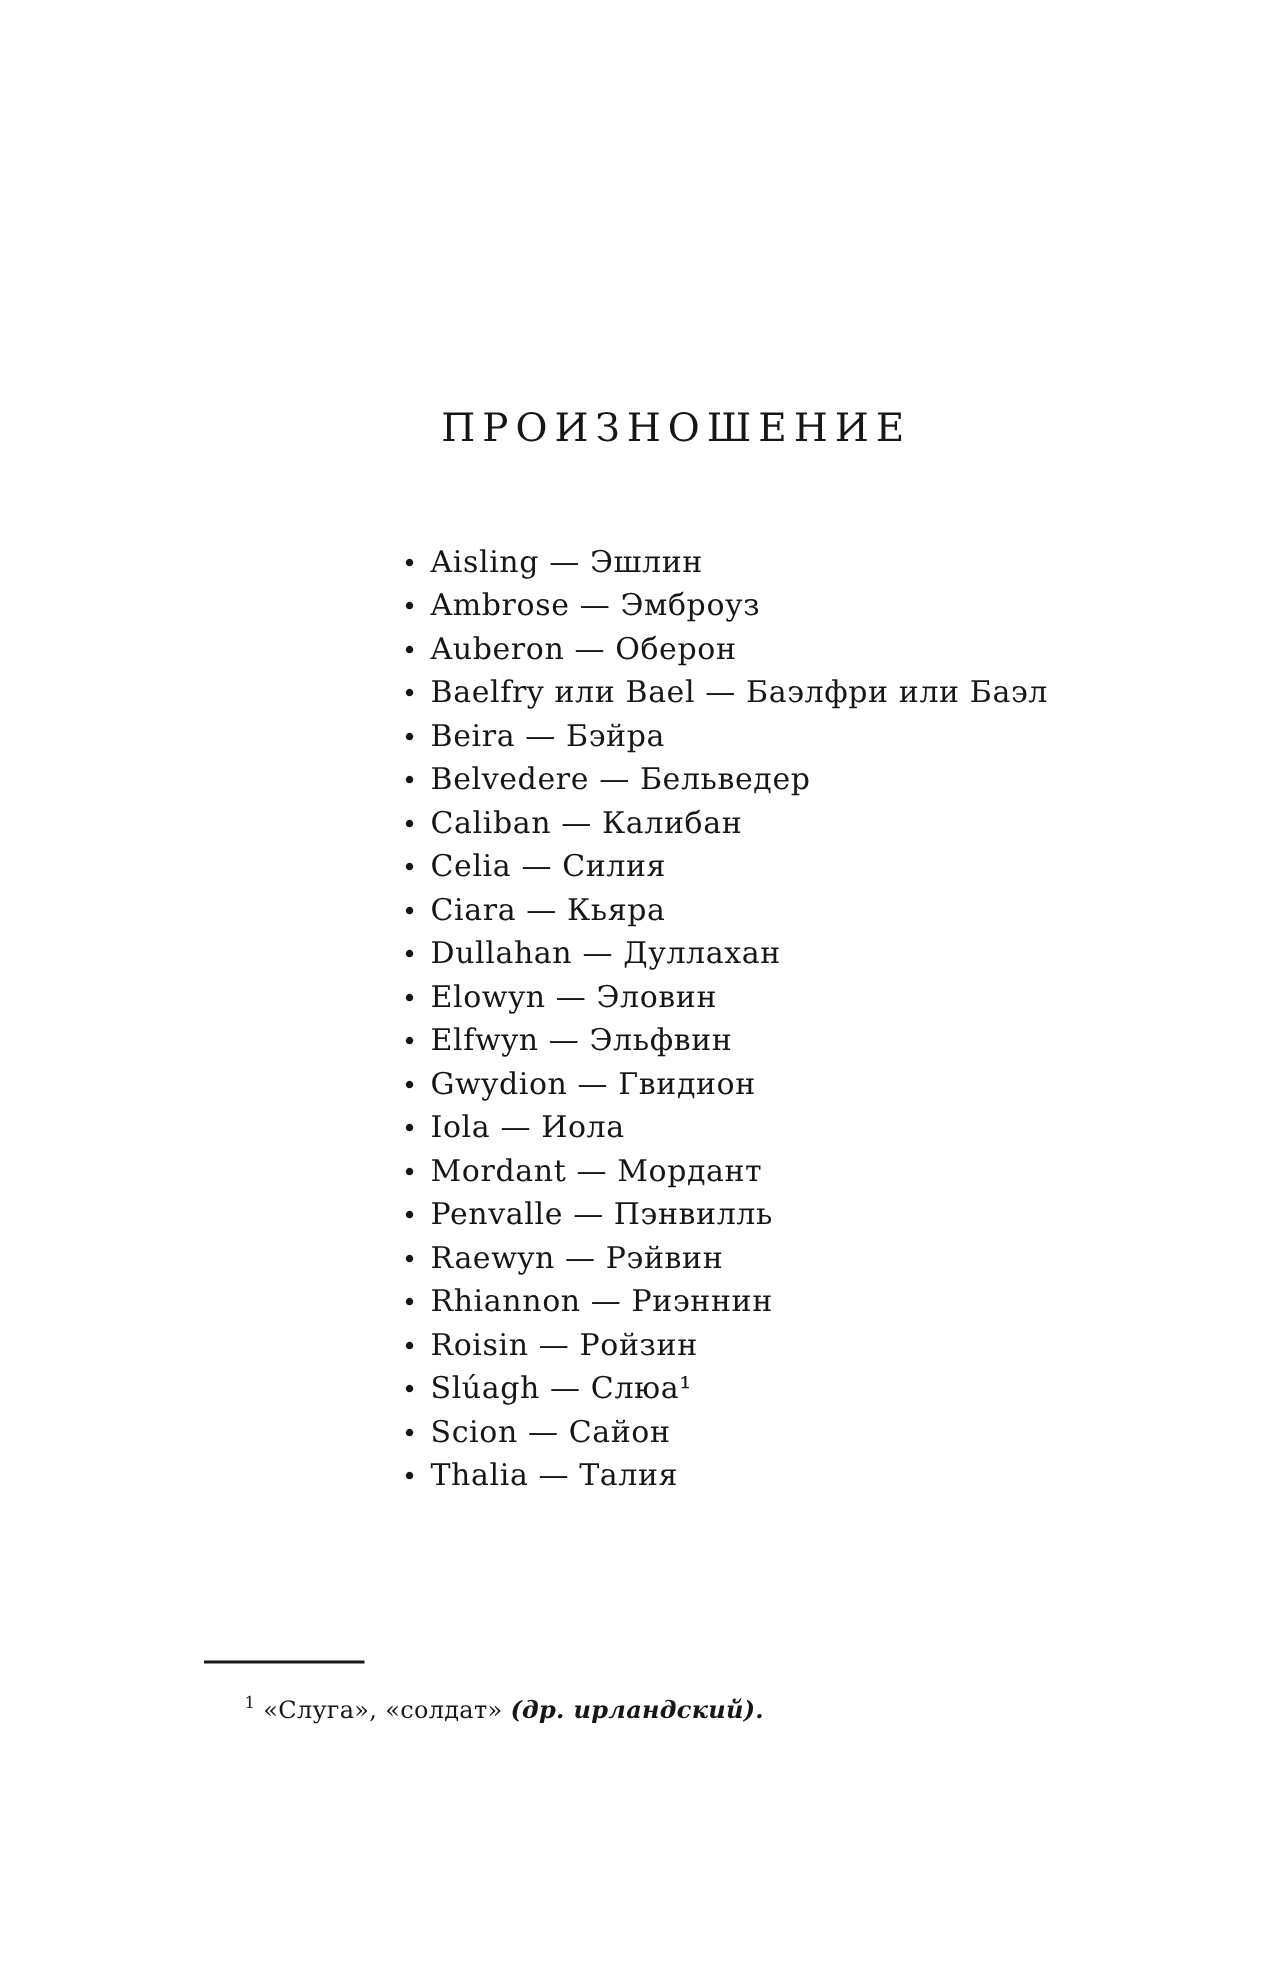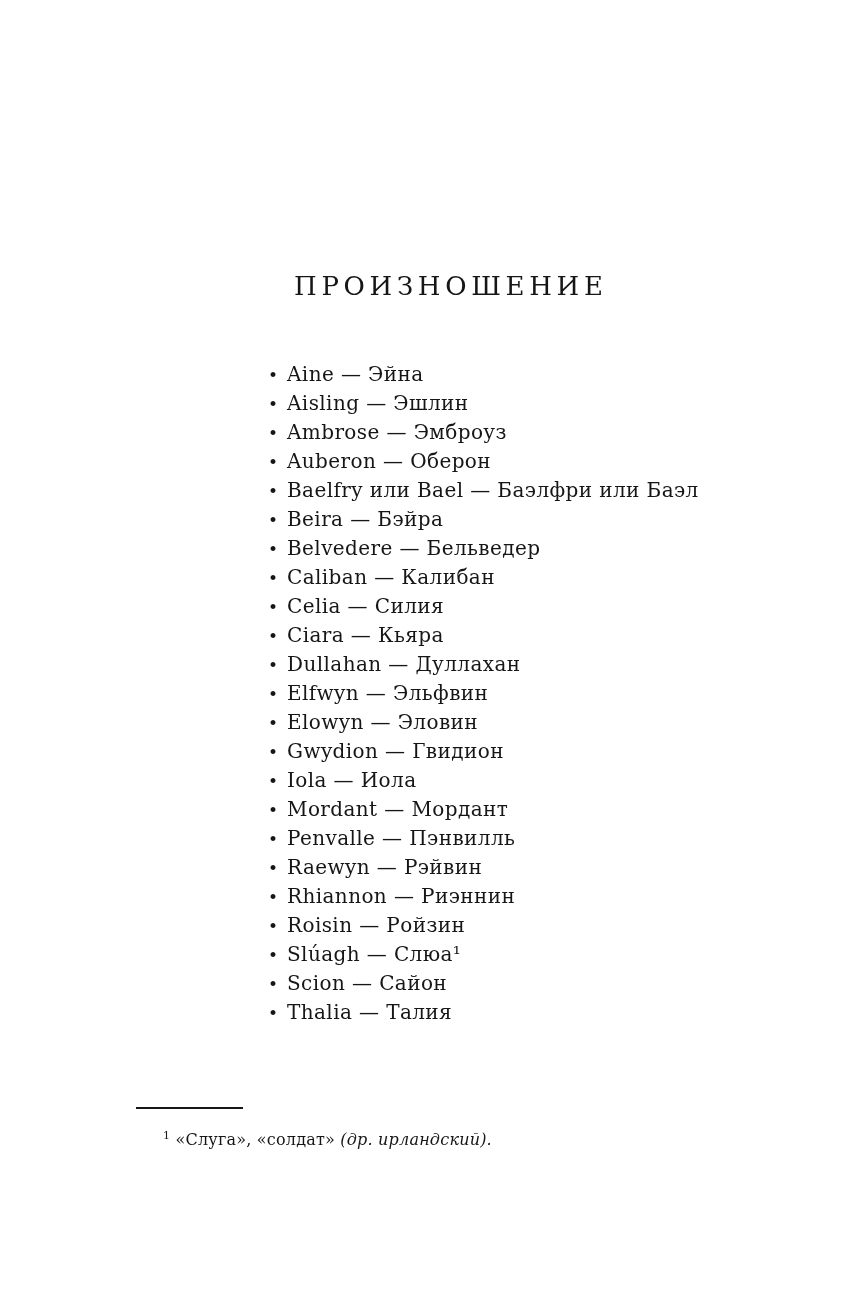--- a/index.html
+++ b/index.html
@@ -69,41 +69,41 @@
     letter-spacing: 0.2px;
     white-space: nowrap;
   }
   .fn-marker {
     vertical-align: super;
     font-size: 11px;
     line-height: 0;
   }
   .fn-origin {
     font-style: italic;
+    font-weight: bold;
   }
 </style>
 </head>
 <body>
 
 <div class="page">
   <h1 class="title">ПРОИЗНОШЕНИЕ</h1>
   <ul class="pron-list">
-      <li><span class="bullet">•</span><span>Aine — Эйна</span></li>
       <li><span class="bullet">•</span><span>Aisling — Эшлин</span></li>
       <li><span class="bullet">•</span><span>Ambrose — Эмброуз</span></li>
       <li><span class="bullet">•</span><span>Auberon — Оберон</span></li>
       <li><span class="bullet">•</span><span>Baelfry или Bael — Баэлфри или Баэл</span></li>
       <li><span class="bullet">•</span><span>Beira — Бэйра</span></li>
       <li><span class="bullet">•</span><span>Belvedere — Бельведер</span></li>
       <li><span class="bullet">•</span><span>Caliban — Калибан</span></li>
       <li><span class="bullet">•</span><span>Celia — Силия</span></li>
       <li><span class="bullet">•</span><span>Ciara — Кьяра</span></li>
       <li><span class="bullet">•</span><span>Dullahan — Дуллахан</span></li>
+      <li><span class="bullet">•</span><span>Elowyn — Эловин</span></li>
       <li><span class="bullet">•</span><span>Elfwyn — Эльфвин</span></li>
-      <li><span class="bullet">•</span><span>Elowyn — Эловин</span></li>
       <li><span class="bullet">•</span><span>Gwydion — Гвидион</span></li>
       <li><span class="bullet">•</span><span>Iola — Иола</span></li>
       <li><span class="bullet">•</span><span>Mordant — Мордант</span></li>
       <li><span class="bullet">•</span><span>Penvalle — Пэнвилль</span></li>
       <li><span class="bullet">•</span><span>Raewyn — Рэйвин</span></li>
       <li><span class="bullet">•</span><span>Rhiannon — Риэннин</span></li>
       <li><span class="bullet">•</span><span>Roisin — Ройзин</span></li>
       <li><span class="bullet">•</span><span>Slúagh — Слюа¹</span></li>
       <li><span class="bullet">•</span><span>Scion — Сайон</span></li>
       <li><span class="bullet">•</span><span>Thalia — Талия</span></li>

